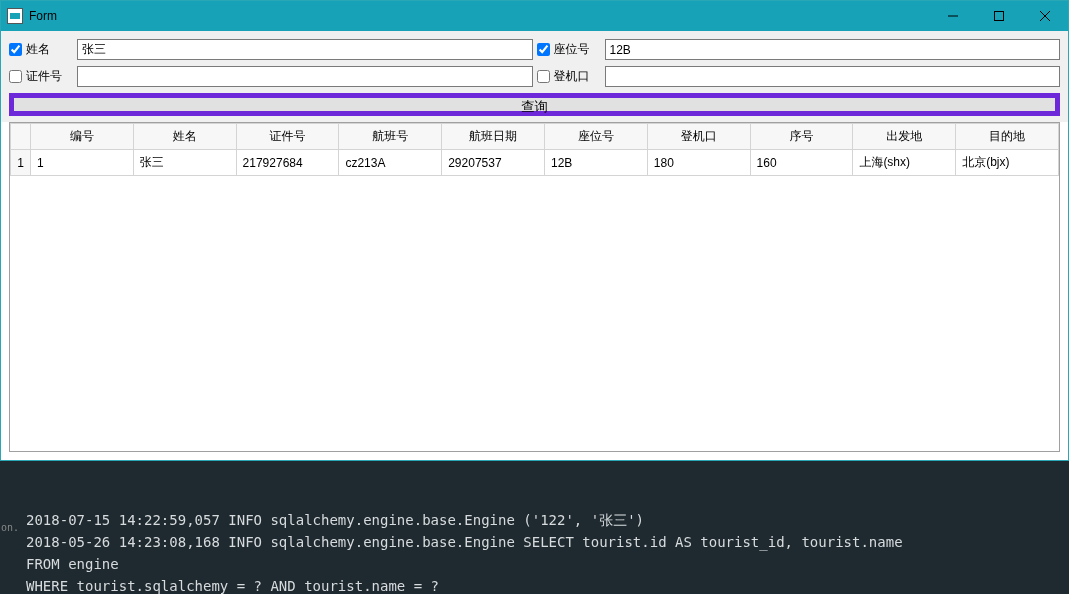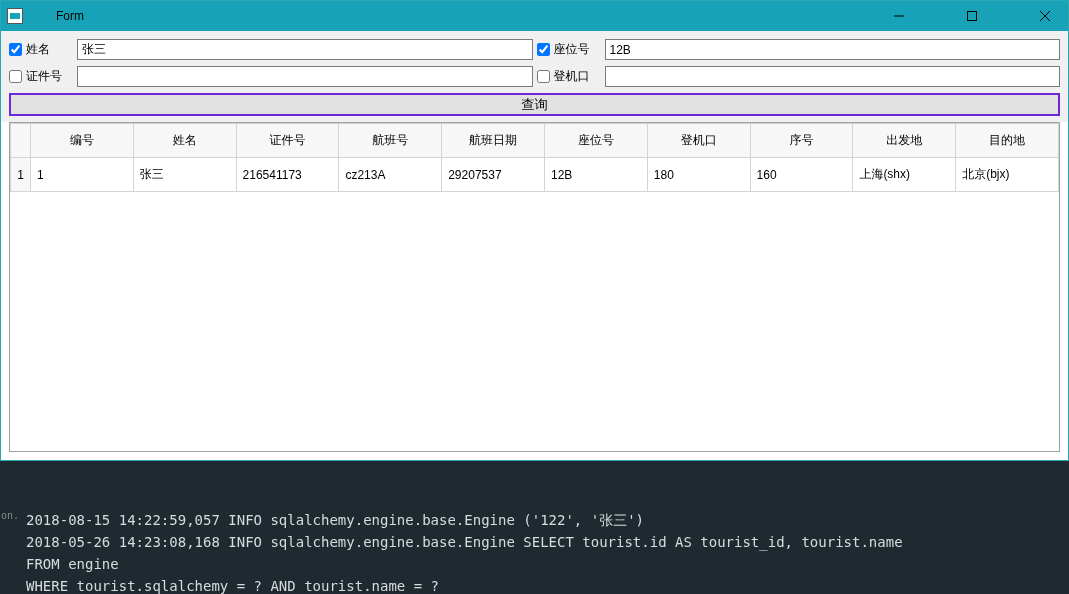--- a/index.html
+++ b/index.html
@@ -1,47 +1,47 @@
 <!DOCTYPE html>
 <html><head>
 <meta charset="utf-8">
 <style>
   * { box-sizing: border-box; margin: 0; padding: 0; }
   html, body { width: 1069px; height: 594px; font-family: "Microsoft YaHei", "Segoe UI", sans-serif; font-size: 12px; overflow: hidden; }
   body { display: flex; flex-direction: column; background: #1e2a30; }
 
   
   .window { background: #fff; border: 1px solid #2aa7b5; width: 100%; }
-  .titlebar { height: 30px; background: #17a2b8; display: flex; align-items: center; color: #000; gap: 27px; }
+  .titlebar { height: 30px; background: #17a2b8; display: flex; align-items: center; color: #000; }
   .titlebar .icon { width: 16px; height: 16px; margin: 0 6px; border: 1px solid #555; background: #fff; position: relative; }
   .titlebar .icon::after { content: ''; position: absolute; left: 2px; top: 4px; width: 10px; height: 6px; background: #17a2b8; }
   .titlebar .title { flex: 0 0 auto; }
   .titlebar .spacer { flex: 1; }
   .winbtn { width: 46px; height: 30px; display: flex; align-items: center; justify-content: center; color: #000; }
   .winbtn svg { width: 10px; height: 10px; }
 
   
   .formarea { padding: 8px 8px 6px 8px; background: #f0f0f0; }
   .formrow { display: flex; align-items: center; gap: 4px; margin-bottom: 6px; }
   .chkcell { display: flex; align-items: center; gap: 4px; width: 64px; }
   .chk { width: 13px; height: 13px; }
   .chklabel { white-space: nowrap; }
   .txt { flex: 1; height: 21px; border: 1px solid #7a7a7a; background: #fff; padding: 1px 4px; font-family: inherit; font-size: 12px; }
-  .querybtn { display: block; width: 100%; height: 23px; background: #e1e1e1; border: 2px solid #6d28d9; }
+  .querybtn { display: block; width: 100%; height: 23px; background: #e1e1e1; border: 5px solid #6d28d9; }
 
   
   .gridwrap { margin: 0 8px 8px 8px; border: 1px solid #a0a0a0; height: 330px; background: #fff; overflow: hidden; }
   .grid { width: 100%; border-collapse: collapse; table-layout: fixed; }
-  .grid th, .grid td { border: 1px solid #d4d4d4; height: 26px; padding: 8px 6px; text-align: left; overflow: hidden; white-space: nowrap; }
+  .grid th, .grid td { border: 1px solid #d4d4d4; height: 26px; padding: 0 6px; text-align: left; overflow: hidden; white-space: nowrap; }
   .grid th { background: #f7f7f7; font-weight: normal; text-align: center; }
   .grid th.rowhdr, .grid td.rowhdr { width: 20px; background: #f7f7f7; text-align: center; padding: 0; }
 
   
   .terminal { flex: 1; background: #1e2a30; color: #d7dbdd; font-family: "Consolas", monospace; font-size: 14px; padding: 4px 0 4px 26px; position: relative; white-space: pre; overflow: hidden; line-height: 22px; }
-  .terminal .gutter { position: absolute; left: 0; top: 0; bottom: 0; width: 20px; background: #1e2a30; color: #888; font-size: 10px; padding-top: 44px; text-align: center; }
+  .terminal .gutter { position: absolute; left: 0; top: 0; bottom: 0; width: 20px; background: #1e2a30; color: #888; font-size: 10px; padding-top: 56px; text-align: center; }
 </style>
 </head>
 <body>
 
 <div class="window">
   <div class="titlebar">
     <div class="icon"></div>
     <div class="title">Form</div>
     <div class="spacer"></div>
     <div class="winbtn">
@@ -105,34 +105,34 @@
           <th>序号</th>
           <th>出发地</th>
           <th>目的地</th>
         </tr>
       </thead>
       <tbody>
         <tr>
           <td class="rowhdr">1</td>
           <td>1</td>
           <td>张三</td>
-          <td>216541173</td>
+          <td>217927684</td>
           <td>cz213A</td>
           <td>29207537</td>
           <td>12B</td>
           <td>180</td>
           <td>160</td>
           <td>上海(shx)</td>
           <td>北京(bjx)</td>
         </tr>
       </tbody>
     </table>
   </div>
 </div>
 
 <div class="terminal">
   <div class="gutter">on.</div>
-<span>2018-08-15 14:22:59,057 INFO sqlalchemy.engine.base.Engine ('122', '张三')</span>
+<span>2018-07-15 14:22:59,057 INFO sqlalchemy.engine.base.Engine ('122', '张三')</span>
 <span>2018-05-26 14:23:08,168 INFO sqlalchemy.engine.base.Engine SELECT tourist.id AS tourist_id, tourist.name</span>
 <span>FROM engine</span>
 <span>WHERE tourist.sqlalchemy = ? AND tourist.name = ?</span>
 
 </div>
 
 </body></html>

